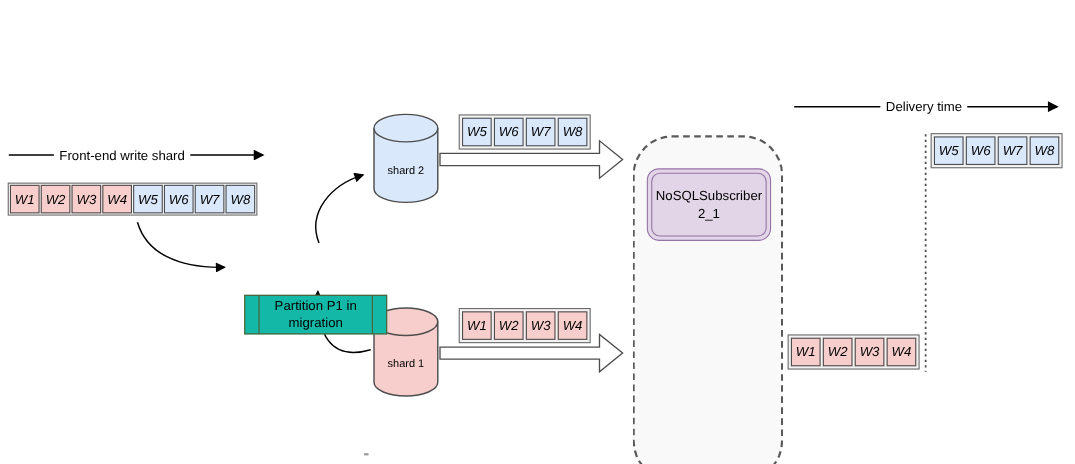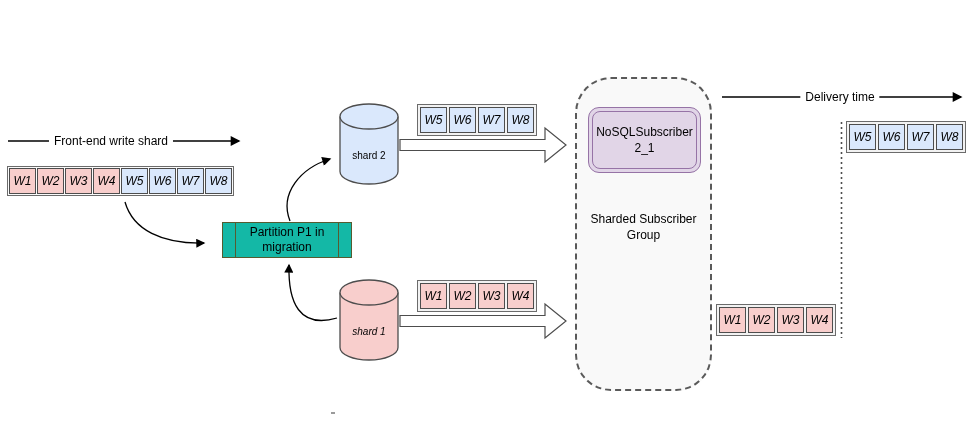--- a/index.html
+++ b/index.html
@@ -1,21 +1,21 @@
 <!DOCTYPE html>
 <html><head>
 <meta charset="utf-8">
 <style>
   html,body{margin:0;padding:0;background:#ffffff;}
   #stage{
     position:relative; width:977px; height:422px; background:#ffffff;
     font-family:"Liberation Sans", sans-serif; color:#000; overflow:hidden;
   }
   #overlay{position:absolute; left:0; top:0; width:977px; height:422px; z-index:1; pointer-events:none;}
-  .abs{position:absolute; z-index:2;}
+  .abs{position:absolute; z-index:2;margin-top:46px;}
   .tl-label{
     position:absolute; z-index:2; transform:translate(-50%,-50%);
     background:#ffffff; padding:0 5px; font-size:12px; white-space:nowrap;
   }
   .qrow{
     position:absolute; z-index:2; display:flex; gap:2px; padding:2px;
     background:#f2f2f2; border:1px solid #6b6b6b; box-sizing:border-box;
   }
   .qrow.tight{gap:1px; padding:1px; background:#fbfbfb;}
   .cell{
@@ -104,21 +104,21 @@
       <div class="cell" style="background: rgb(218, 232, 252);">W8</div>
     </div>
 
   <div class="abs partition" style="left:222px; top:222px; width:130px; height:36px; background:#14b8a6;">
     <div class="vline" style="left:12px; background:#565b30;"></div>
     <div class="vline" style="right:12px; background:#565b30;"></div>
     <span style="width:100px; display:block;">Partition P1 in migration</span>
   </div>
 
   <div class="cyl-label" style="left:340px; top:150px; width:58px;">shard 2</div>
-  <div class="cyl-label" style="left:340px; top:326px; width:58px;font-style:italic;">shard 1</div>
+  <div class="cyl-label" style="left:340px; top:326px; width:58px;">shard 1</div>
 
   <div class="qrow" style="left:417px; top:104px;">
       <div class="cell" style="background: rgb(218, 232, 252);">W5</div>
       <div class="cell" style="background: rgb(218, 232, 252);">W6</div>
       <div class="cell" style="background: rgb(218, 232, 252);">W7</div>
       <div class="cell" style="background: rgb(218, 232, 252);">W8</div>
     </div>
   <div class="qrow" style="left:417px; top:280px;">
       <div class="cell" style="background: rgb(248, 206, 204);">W1</div>
       <div class="cell" style="background: rgb(248, 206, 204);">W2</div>
@@ -127,23 +127,20 @@
     </div>
 
   <div class="abs group-box" style="left:575px; top:77px; width:137px; height:314px; background:#f9f9f9;"></div>
 
   <div class="abs sub-box" style="left:588px; top:107px; width:113px; height:66px; background:#e1d5e7;">
     <div class="inner">
       <span>NoSQLSubscriber 2_1</span>
     </div>
   </div>
 
-  <div class="group-label" style="left:575px; top:210px; width:137px; height:36px;">
-    <span>Sharded Subscriber Group</span>
-  </div>
 
 
   <div class="qrow" style="left:716px; top:304px;">
       <div class="cell" style="background: rgb(248, 206, 204);">W1</div>
       <div class="cell" style="background: rgb(248, 206, 204);">W2</div>
       <div class="cell" style="background: rgb(248, 206, 204);">W3</div>
       <div class="cell" style="background: rgb(248, 206, 204);">W4</div>
     </div>
   <div class="qrow" style="left:846px; top:121px;">
       <div class="cell" style="background: rgb(218, 232, 252);">W5</div>

